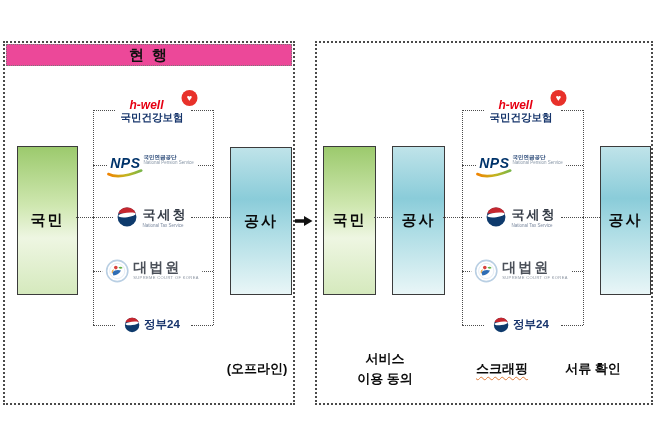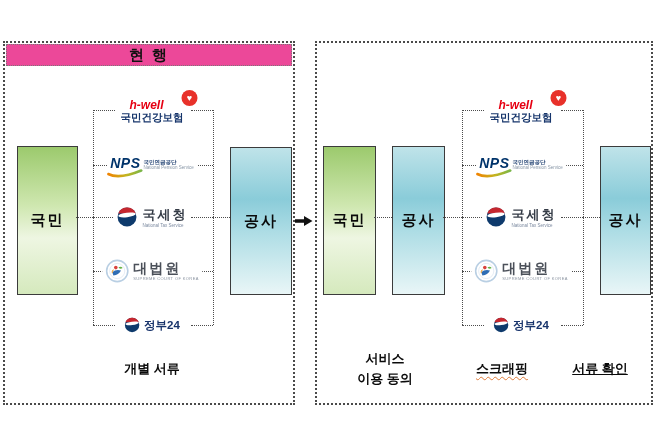--- a/index.html
+++ b/index.html
@@ -27,21 +27,21 @@
   .actor-blue{background:linear-gradient(180deg,#bfe3e9 0%,#8accd9 35%,#aedde5 58%,#e9f6f7 100%);}
 
   
   .hline{position:absolute;height:0;border-top:1.6px dotted #4c4c4c;}
   .vline{position:absolute;width:0;border-left:1.6px dotted #4c4c4c;}
 
   
   .flow-arrow{position:absolute;left:295px;top:215px;}
 
   
-  .logo{position:absolute;transform:translate(-50%,-50%);display:flex;align-items:center;
+  .logo{position:absolute;transform:translate(-50%,-50%);display:flex;align-items:flex-start;
         background:#fff;padding:1px 3px;white-space:nowrap;}
   .logo-nhis{flex-direction:column;align-items:flex-start;}
   .hwell{color:#e60012;font-weight:bold;font-style:italic;font-size:12px;line-height:1;margin-left:9px;}
   .nhis-name{color:#16356b;font-weight:bold;font-size:10.5px;line-height:1.15;}
   .heart-badge{position:absolute;right:-11px;top:-8px;width:16px;height:16px;border-radius:50%;
                background:#e8312a;color:#fff;display:flex;align-items:center;justify-content:center;
                font-size:9px;line-height:1;}
   .logo-nps{gap:3px;}
   .nps-mark{position:relative;padding-bottom:4px;}
   .nps-text{font-weight:bold;font-style:italic;font-size:14px;color:#00336a;letter-spacing:0.5px;line-height:1;}
@@ -164,23 +164,23 @@
     </div>
 
     <div class="logo logo-gov24" style="left:147px;top:282px;">
       <svg width="16" height="16" viewBox="0 0 24 24">
           <use href="#govEmblem"></use>
         </svg>
       <span class="gov24-kr">정부24</span>
     </div>
 
     <div class="step-label" style="left:147px;">
-      <span>개별 서류</span>
     </div>
     <div class="step-label" style="left:252px;">
+      <span>(오프라인)</span>
     </div>
   </div>
 
   <svg class="flow-arrow" width="18" height="12" viewBox="0 0 18 12">
     <path d="M0 4.2 H9 V1 L17.5 6 L9 11 V7.8 H0 Z" fill="#111"></path>
   </svg>
 
   <div class="panel panel-improved">
 
     <div class="actor actor-green" style="left:6px;top:103px;width:51px;height:147px;">
@@ -259,18 +259,18 @@
       <span class="gov24-kr">정부24</span>
     </div>
 
     <div class="step-label" style="left:68px;">
       <span>서비스</span>
       <span>이용 동의</span>
     </div>
     <div class="step-label" style="left:185px;">
       <span class="squiggle">스크래핑</span>
     </div>
-    <div class="step-label" style="left:283px;text-decoration:underline;">
+    <div class="step-label" style="left:276px;">
       <span>서류 확인</span>
     </div>
   </div>
 
 </div>
 
 </body></html>

